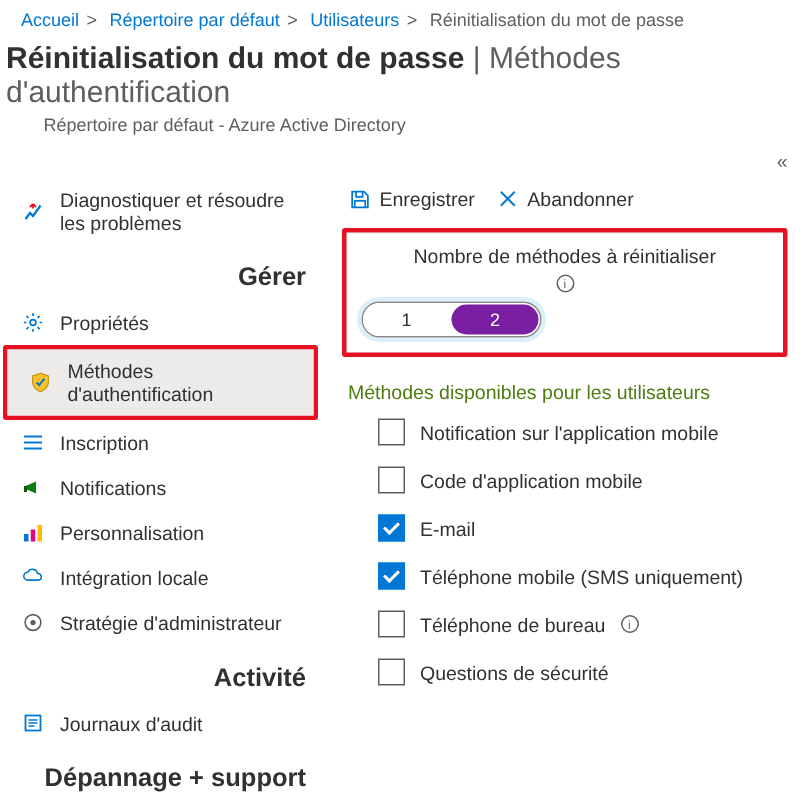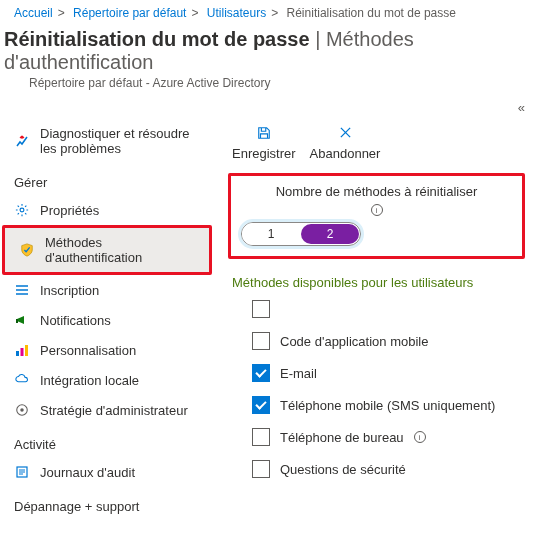--- a/index.html
+++ b/index.html
@@ -11,26 +11,26 @@
 .title-row { padding: 4px 4px 2px; }
 .title-row h1 { font-size: 20px; font-weight: 600; color: #323130; display: inline; }
 .title-row .sub { font-size: 20px; font-weight: 400; color: #605e5c; }
 .subtitle { padding: 0 14px 10px; font-size: 12px; color: #605e5c; margin-left: 15px; }
 .collapse { text-align: right; padding: 0 10px 4px 0; color: #605e5c; font-size: 13px; }
 .layout { display: flex; }
 .sidebar { width: 218px; flex-shrink: 0; }
 .side-item { display: flex; align-items: center; padding: 7px 10px 7px 14px; cursor: pointer; font-size: 13px; color: #323130; }
 .side-item.selected { background: #edebe9; }
 .side-item .icon { width: 16px; height: 16px; margin-right: 10px; display: flex; align-items: center; justify-content: center; flex-shrink: 0; }
-.side-header { padding: 12px 14px 5px; font-size: 13px; font-weight: 400; color: #323130; }
+.side-header { padding: 12px 14px 5px; font-size: 17px; font-weight: 700; color: #323130; text-align: right; }
 .highlight-red { border: 3px solid #e81123; border-radius: 2px; }
 .sidebar .highlight-red { margin: 0 6px 0 2px; }
 .main { flex: 1; padding: 0 10px; }
 .toolbar { display: flex; gap: 14px; padding: 6px 4px 12px; }
-.tool-btn { display: flex; align-items: center; gap: 6px; color: #323130; cursor: pointer; font-size: 13px; flex-direction: column; }
+.tool-btn { display: flex; align-items: center; gap: 6px; color: #323130; cursor: pointer; font-size: 13px; }
 .tool-btn .ico { color: #0078d4; width: 15px; height: 15px; display: flex; align-items: center; justify-content: center; }
 .section-box { padding: 8px 10px 10px; }
 .section-box.highlight-red { margin-bottom: 16px; }
 .field-label { font-size: 13px; color: #323130; margin-bottom: 6px; display: flex; align-items: center; gap: 5px; flex-direction: column; }
 .info-icon { width: 12px; height: 12px; border: 1px solid #605e5c; border-radius: 50%; display: inline-flex; align-items: center; justify-content: center; font-size: 8px; color: #605e5c; }
 .pill-group { display: inline-flex; border: 1px solid #8a8886; border-radius: 14px; overflow: hidden; height: 24px; background:#fff; outline:3px solid #94cfec55; outline-offset:0; }
 .pill-group .pill { width: 58px; text-align: center; line-height: 22px; font-size: 12px; cursor: pointer; background: #fff; color: #323130; }
 .pill-group .pill.selected { background: #7a1fa2; color: #fff; border-radius: 12px; margin:1px; line-height:20px; }
 .methods-title { font-size: 13px; color: #4d7c0f; margin: 8px 0 10px 4px; }
 .check-row { display: flex; align-items: center; gap: 10px; margin: 0 0 14px 24px; font-size: 13px; }
@@ -187,20 +187,21 @@
         <div class="pill">1</div>
         <div class="pill selected">2</div>
       </div>
     </div>
 
     <div class="methods-title">Méthodes disponibles pour les utilisateurs</div>
 
     <div id="methods-list">
         <div class="check-row">
           <div class="checkbox"></div>
+          <span>Notification sur l'application mobile</span>
         </div>
         <div class="check-row">
           <div class="checkbox"></div>
           <span>Code d'application mobile</span>
         </div>
         <div class="check-row">
           <div class="checkbox checked"></div>
           <span>E-mail</span>
         </div>
         <div class="check-row">

